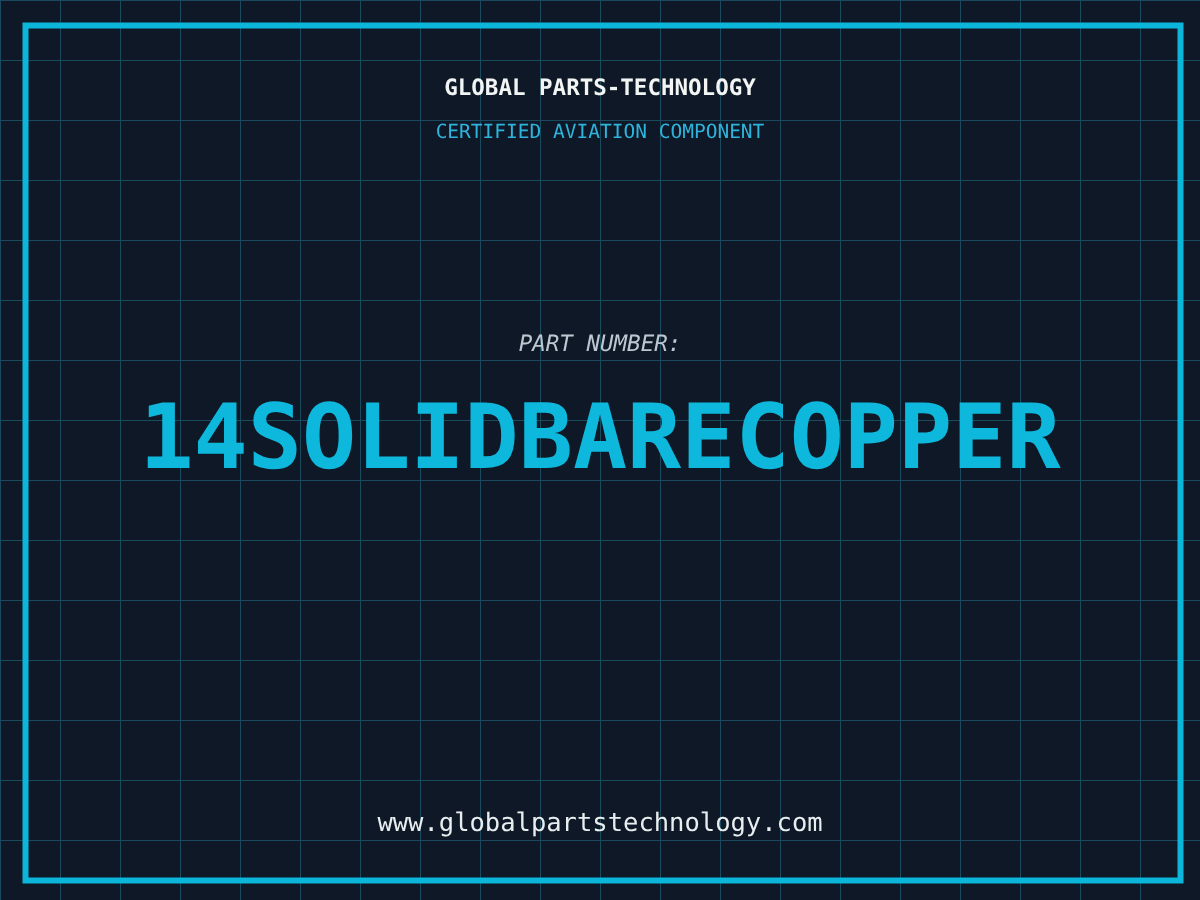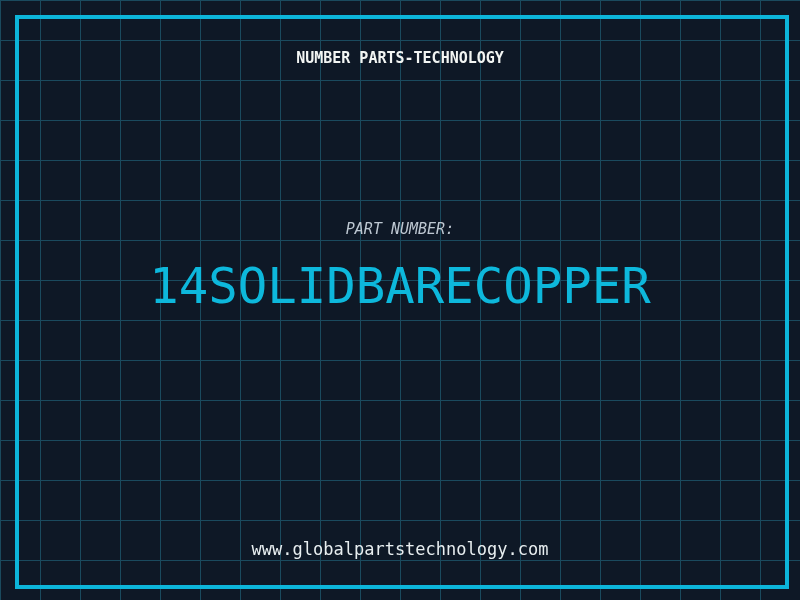--- a/index.html
+++ b/index.html
@@ -56,38 +56,39 @@
     color: var(--subtitle);
   }
   .part-label {
     top: 220px;
     font-size: 15px;
     color: var(--label);
     font-style: italic;
   }
   .part-number {
     top: 262px;
-    font-size: 49px;
+    font-size: 60px;
     line-height: 1;
-    font-weight: normal;
+    font-weight: bold;
     color: var(--accent);
   }
   .website {
     top: 539px;
     font-size: 17px;
     color: var(--url);
   }
 </style>
 </head>
 <body>
 
 <div class="blueprint">
   <div class="frame"></div>
 
-  <div class="txt company-name">NUMBER PARTS-TECHNOLOGY</div>
+  <div class="txt company-name">GLOBAL PARTS-TECHNOLOGY</div>
 
+  <div class="txt tagline">CERTIFIED AVIATION COMPONENT</div>
 
   <div class="txt part-label">PART NUMBER:</div>
 
   <div class="txt part-number">14SOLIDBARECOPPER</div>
 
   <div class="txt website">www.globalpartstechnology.com</div>
 </div>
 
 </body></html>

